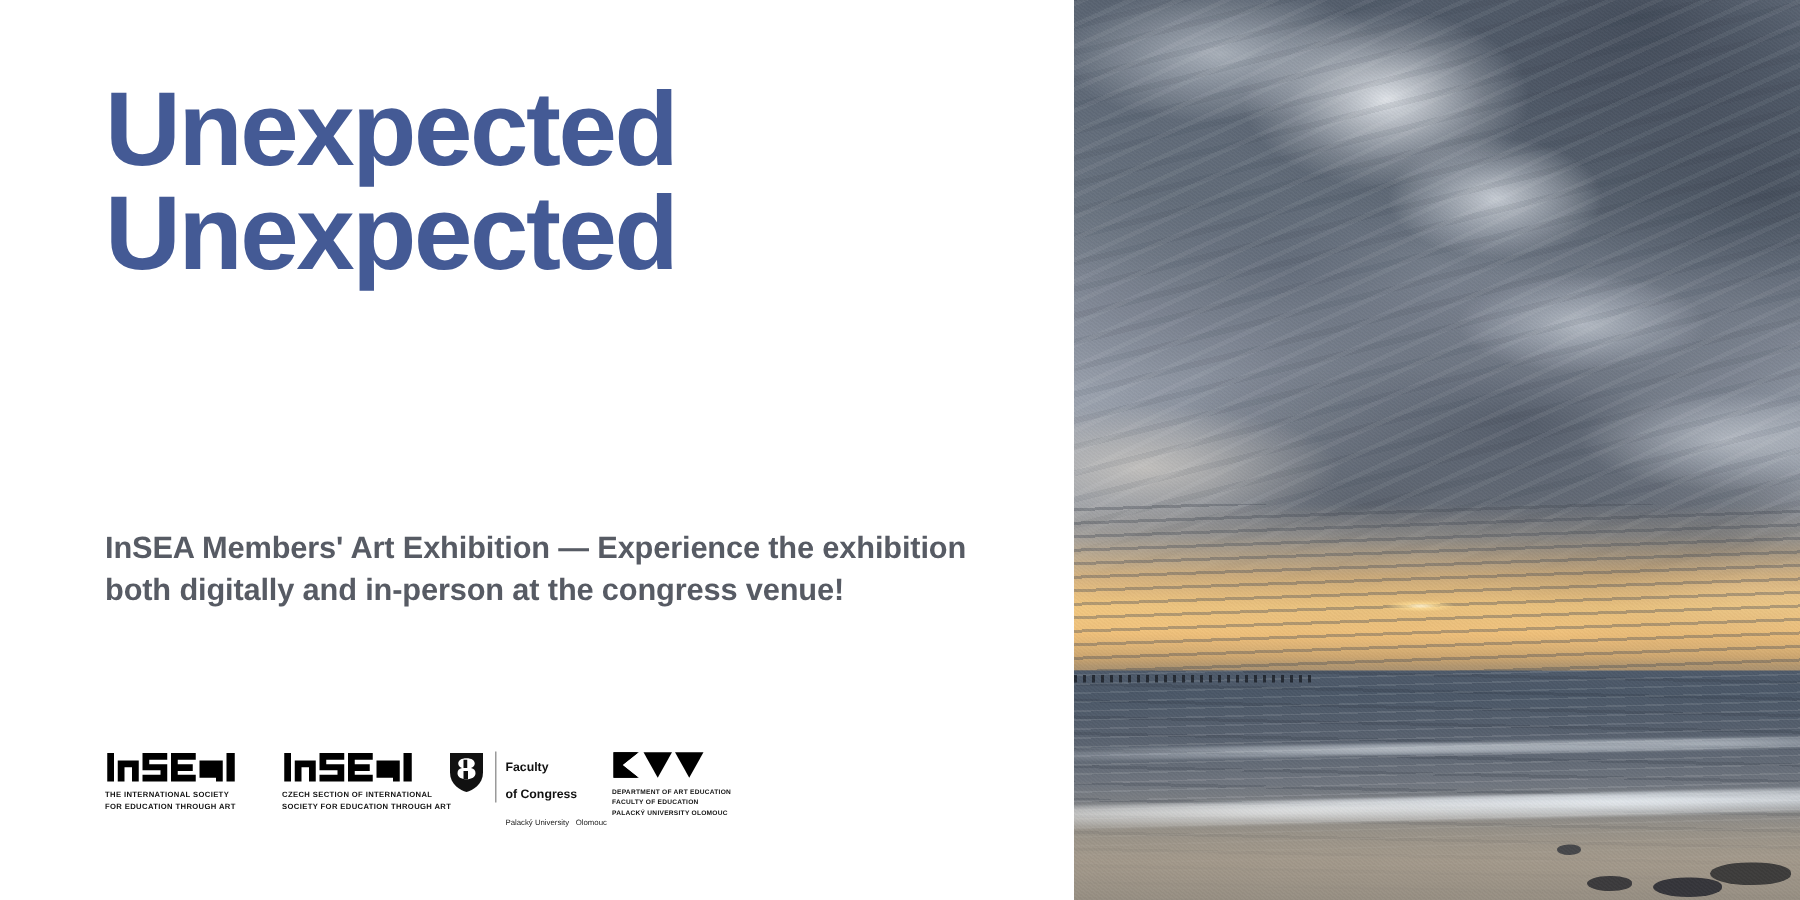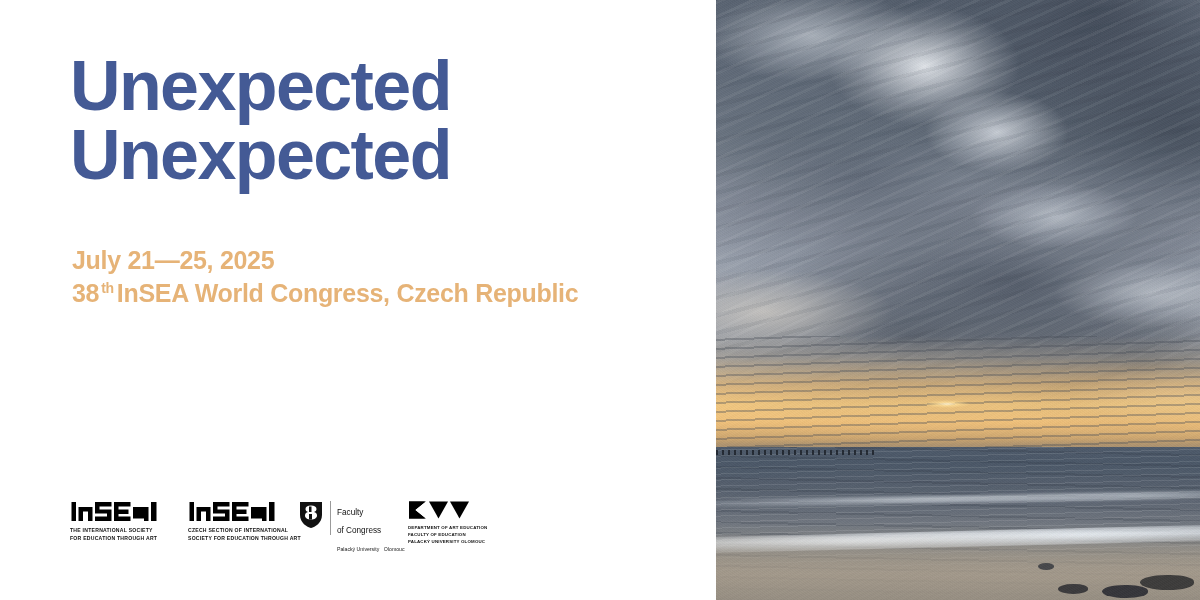--- a/index.html
+++ b/index.html
@@ -140,21 +140,21 @@
     height: 34px;
     background: #9a9a9a;
     flex: 0 0 1px;
     margin-top: 1px;
   }
   .faculty-text { padding-top: 1px; }
   .faculty-main {
     font-size: 8.2px;
     line-height: 1.32;
     color: #111111;
-    font-weight: 400;
+    font-weight: 700;
     white-space: nowrap;
   }
   .faculty-sub {
     margin-top: 4px;
     font-size: 5.2px;
     line-height: 1.42;
     color: #222222;
     font-weight: 400;
     white-space: nowrap;
   }
@@ -397,25 +397,22 @@
 
 <div id="poster">
 
   <div class="left-panel">
 
     <h1 class="title">
       <span class="line">Unexpected</span>
       <span class="line">Unexpected</span>
     </h1>
 
-    <div class="date-block">
-      <span class="line">July 21—25, 2025</span>
-      <span class="line"><span>38</span><span class="sup">th</span><span>InSEA World Congress, Czech Republic</span></span>
-    </div>
-
+
+    <p class="lede">InSEA Members' Art Exhibition — Experience the exhibition both digitally and in-person at the congress venue!</p>
 
 
     <div class="logo-row">
 
       <div class="logo logo-insea-1">
         <span class="insea-word">
           <svg width="88" height="23" viewBox="0 0 176 46" aria-hidden="true">
             <rect x="0" y="0" width="176" height="46" fill="#ffffff"></rect>
 
             <rect x="3" y="4" width="9" height="38" fill="#000"></rect>

